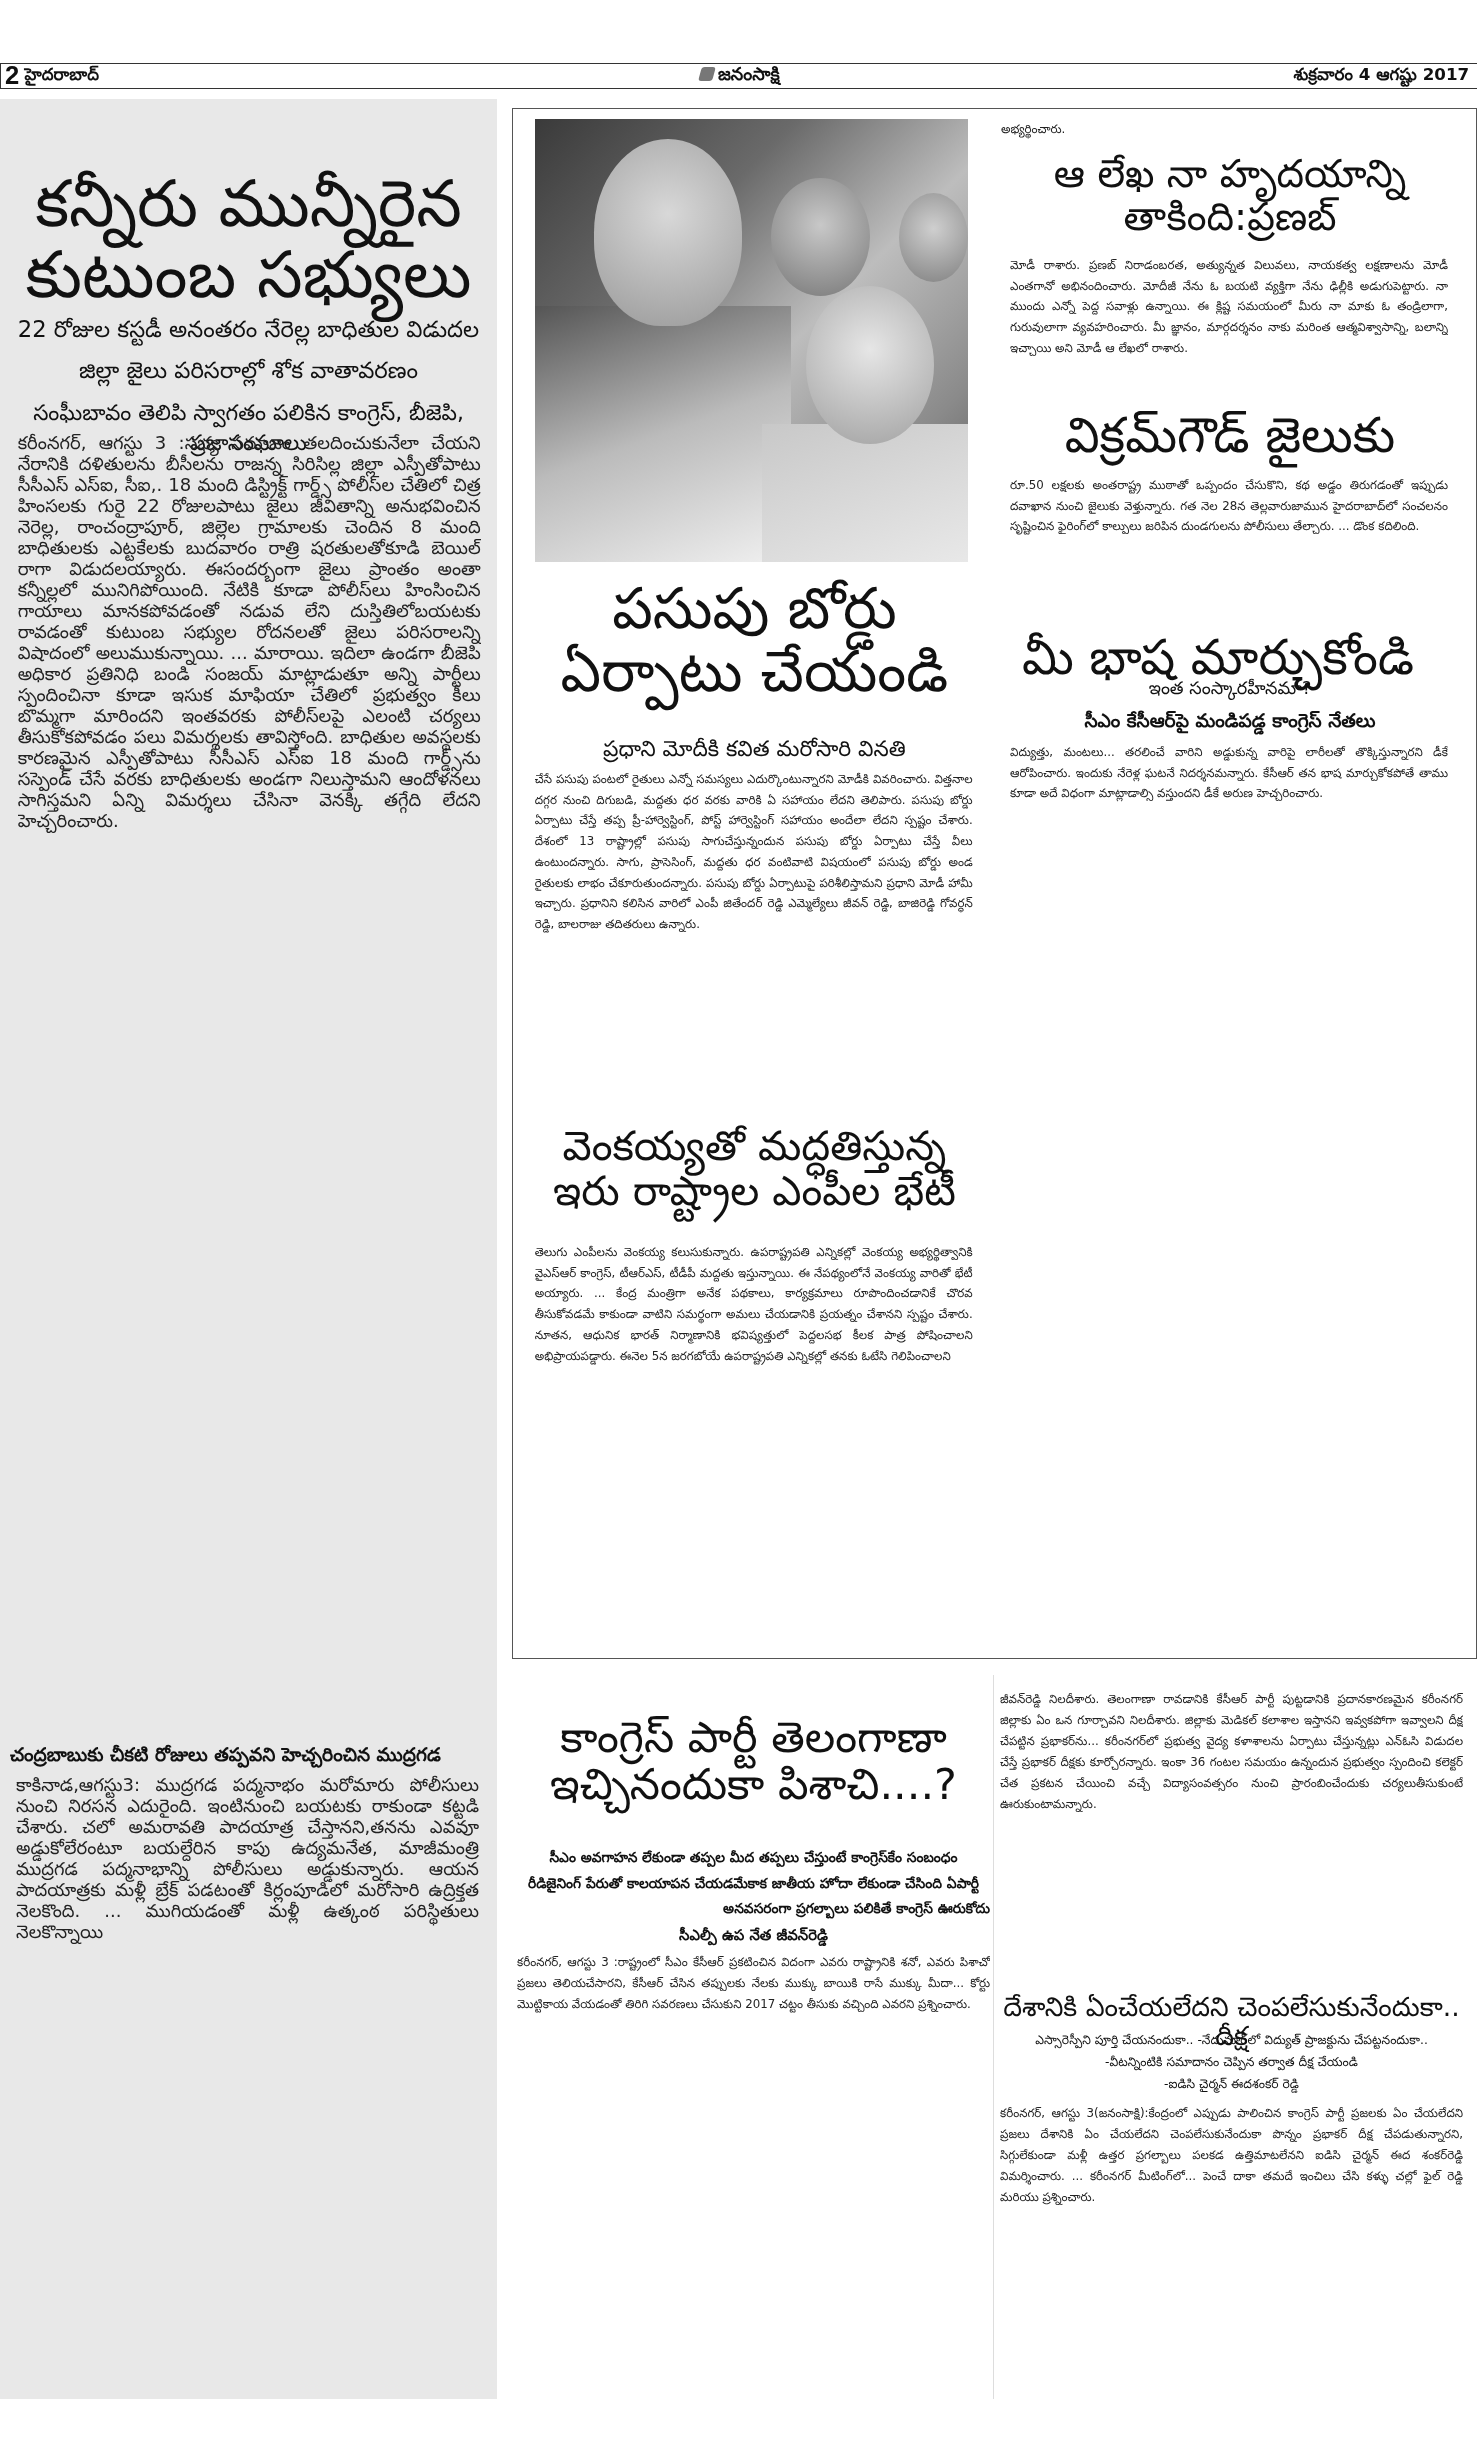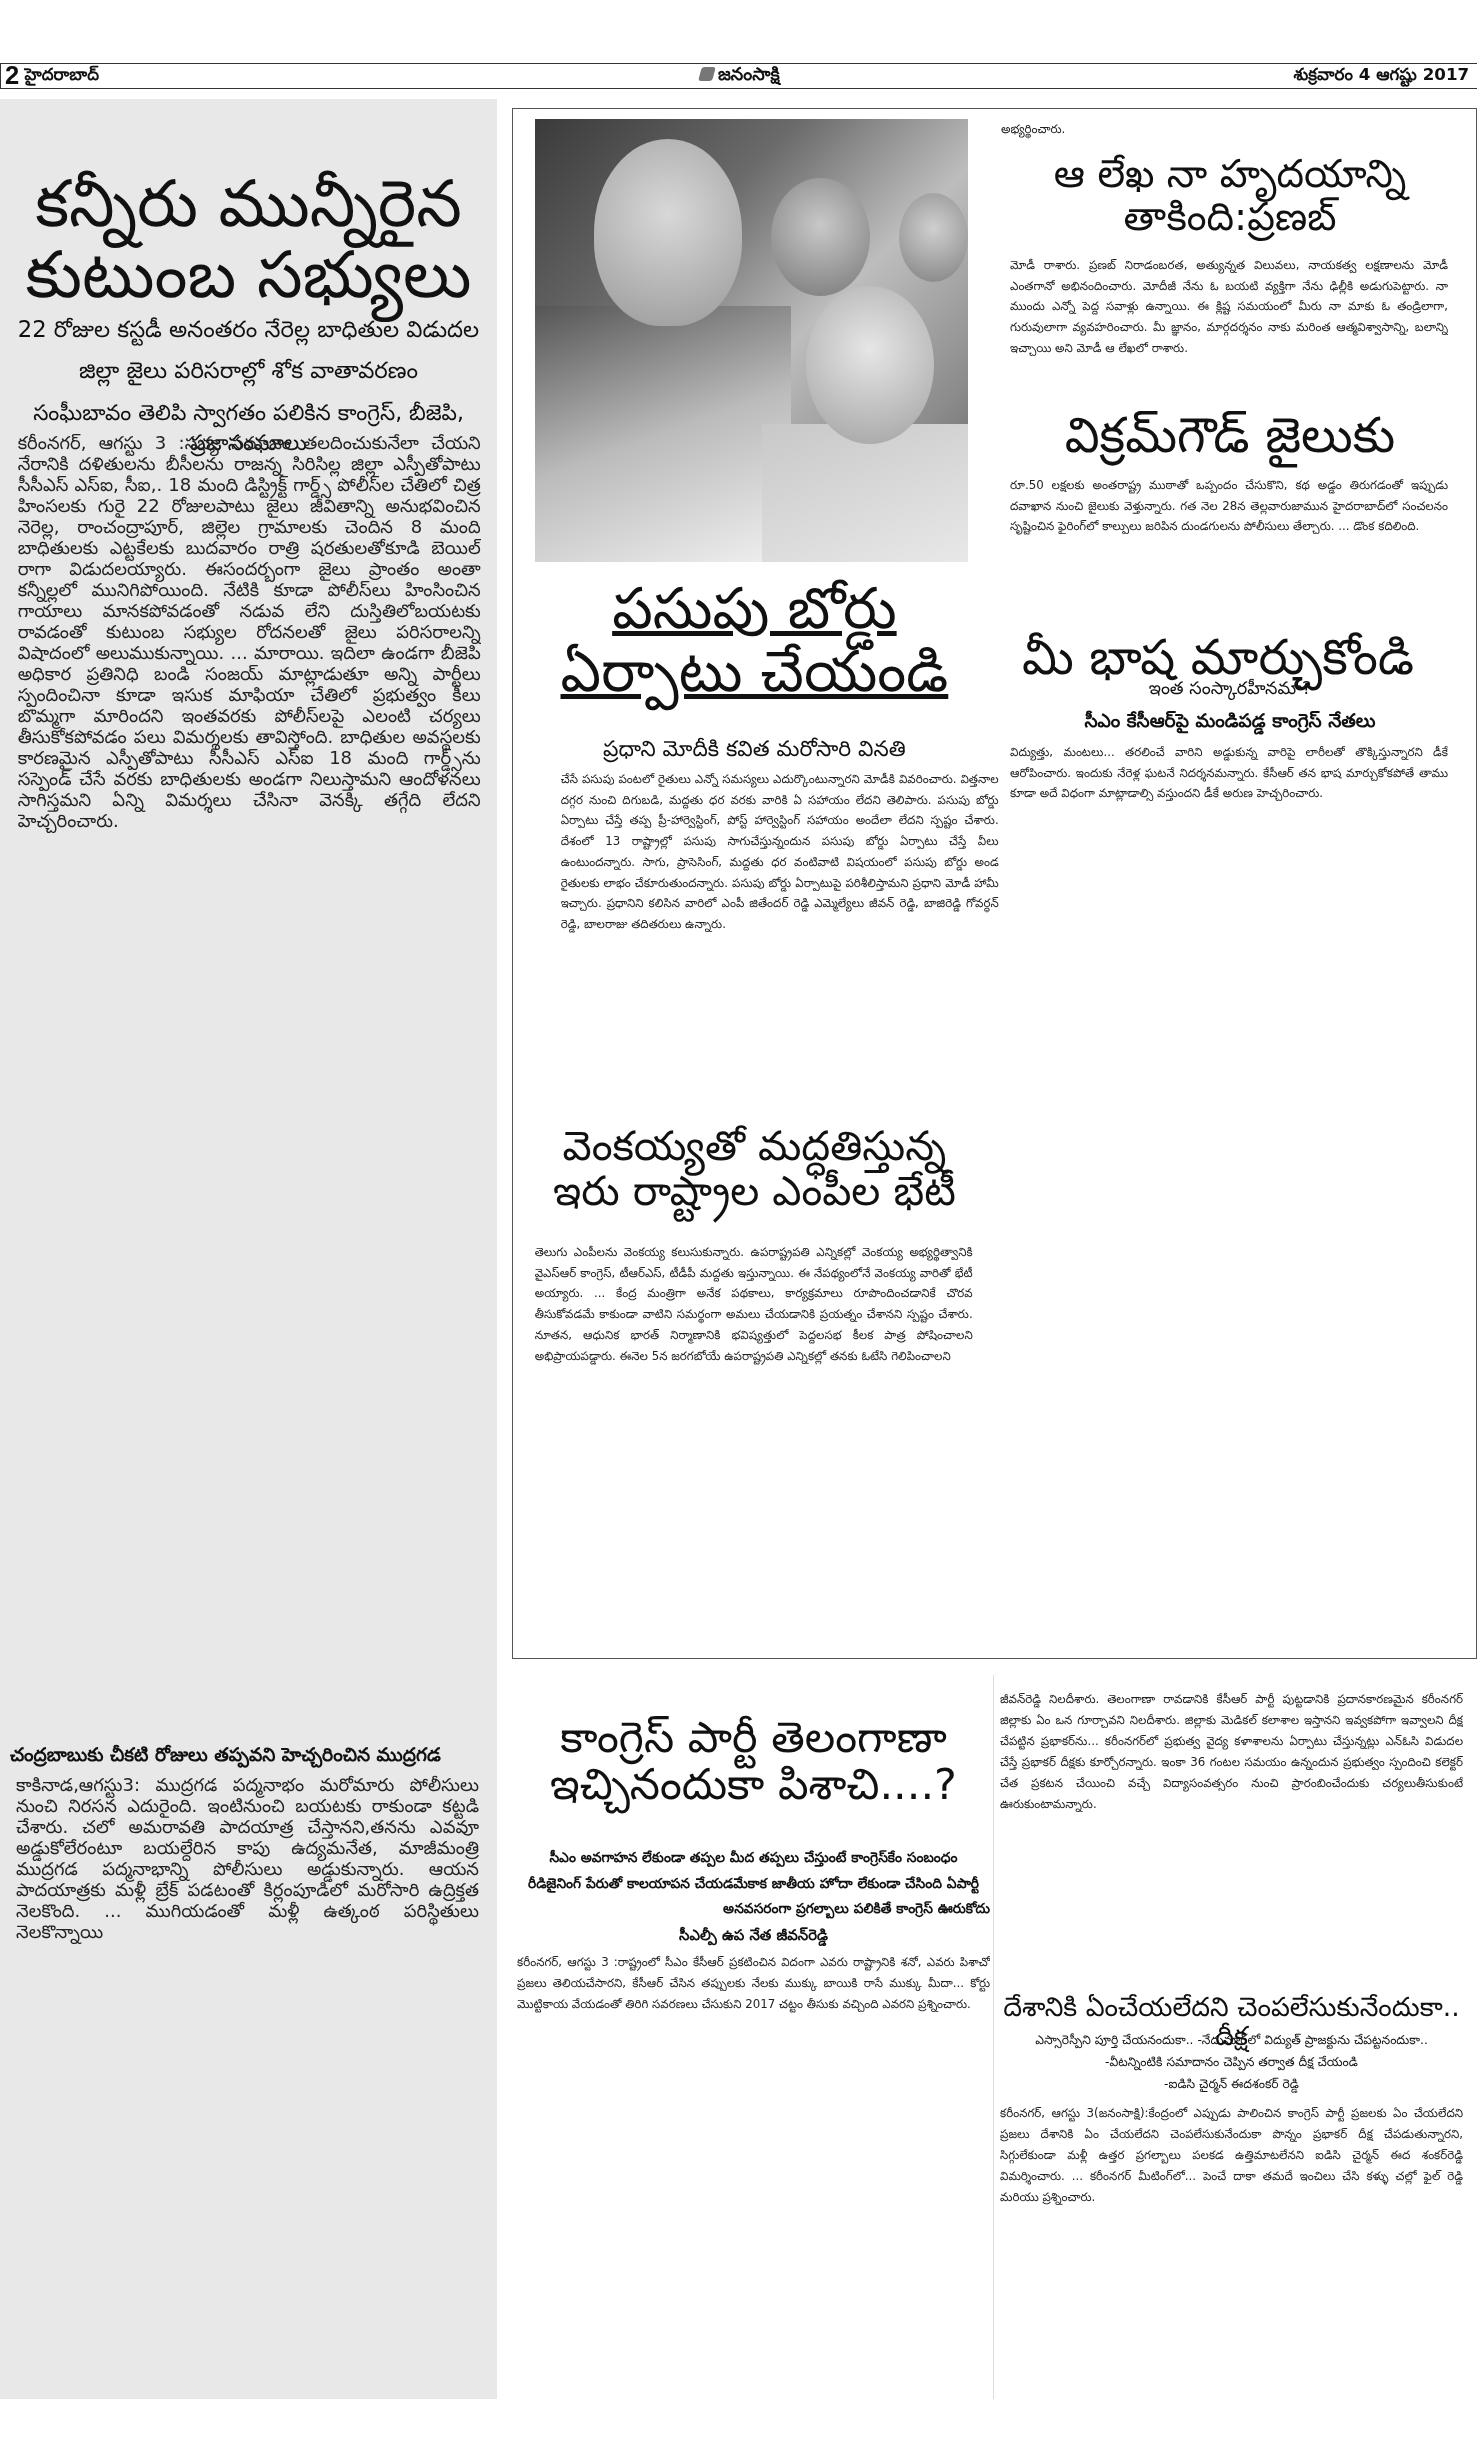--- a/index.html
+++ b/index.html
@@ -29,23 +29,23 @@
   
   #box { left:512px; top:108px; width:965px; height:1551px; border:1.5px solid #555; box-sizing:border-box; }
   #photo { left:21.7px; top:9.9px; width:433px; height:443px; background:linear-gradient(135deg,#3a3a3a 0%,#6a6a6a 30%,#bdbdbd 55%,#8a8a8a 80%,#555 100%); overflow:hidden; }
   #photo .face1 { left:59px; top:19.7px; width:148px; height:187px; border-radius:50% 50% 45% 45%; background:radial-gradient(circle at 50% 40%,#d8d8d8,#999); }
   #photo .face2 { left:236px; top:59px; width:99px; height:118px; border-radius:50%; background:radial-gradient(circle at 50% 40%,#c8c8c8,#777); }
   #photo .face3 { left:271px; top:167px; width:128px; height:158px; border-radius:50%; background:radial-gradient(circle at 50% 40%,#e6e6e6,#a0a0a0); }
   #photo .face4 { left:364px; top:74px; width:69px; height:89px; border-radius:50%; background:radial-gradient(circle at 50% 40%,#cfcfcf,#808080); }
   #photo .body1 { left:0; top:187px; width:256px; height:256px; background:linear-gradient(160deg,#555,#bbb 50%,#f0f0f0); }
   #photo .body2 { left:227px; top:305px; width:207px; height:138px; background:linear-gradient(160deg,#c8c8c8,#e8e8e8); }
 
-  #mid-head1 { left:9.9px; width:463px; top:468px; font-size:57px;text-decoration:underline; }
+  #mid-head1 { left:9.9px; width:463px; top:468px; font-size:57px; }
   #mid-sub1 { left:9.9px; width:463px; top:627px; font-size:21.7px; text-align:center; }
-  #mid-body1 { left:21.7px; width:438px; top:660px; height:335px; overflow:hidden; font-size:11.8px; line-height:20.7px;margin-left:26px; }
+  #mid-body1 { left:21.7px; width:438px; top:660px; height:335px; overflow:hidden; font-size:11.8px; line-height:20.7px; }
   #mid-head2 { left:9.9px; width:463px; top:1015px; font-size:41px; }
   #mid-body2 { left:21.7px; width:438px; top:1133px; height:394px; overflow:hidden; font-size:11.8px; line-height:20.7px; }
 
   #right-top { left:488px; top:9.9px; width:458px; font-size:11.8px; }
   #right-head1 { left:488px; width:458px; top:44px; font-size:39px; }
   #right-body1 { left:497px; width:438px; top:146px; height:146px; overflow:hidden; font-size:11.8px; line-height:20.7px; }
   #right-head2 { left:488px; width:458px; top:300px; font-size:49px; }
   #right-body2 { left:497px; width:438px; top:366px; height:108px; overflow:hidden; font-size:11.8px; line-height:20.7px; }
   #right-head3 { left:476px; width:458px; top:488px; font-size:49px;margin-top:34px; }
   #right-sub3a { left:488px; width:458px; top:569px; font-size:17.7px; text-align:center; }

